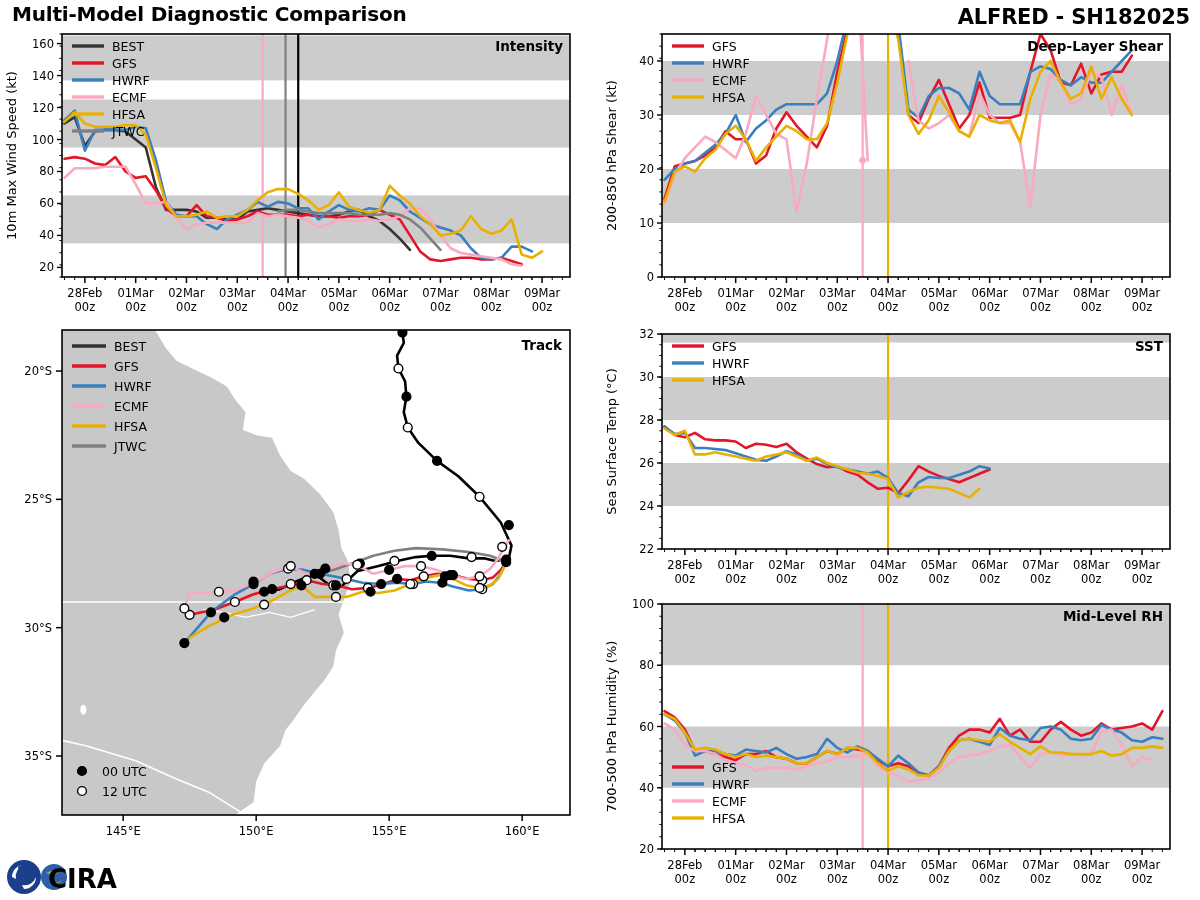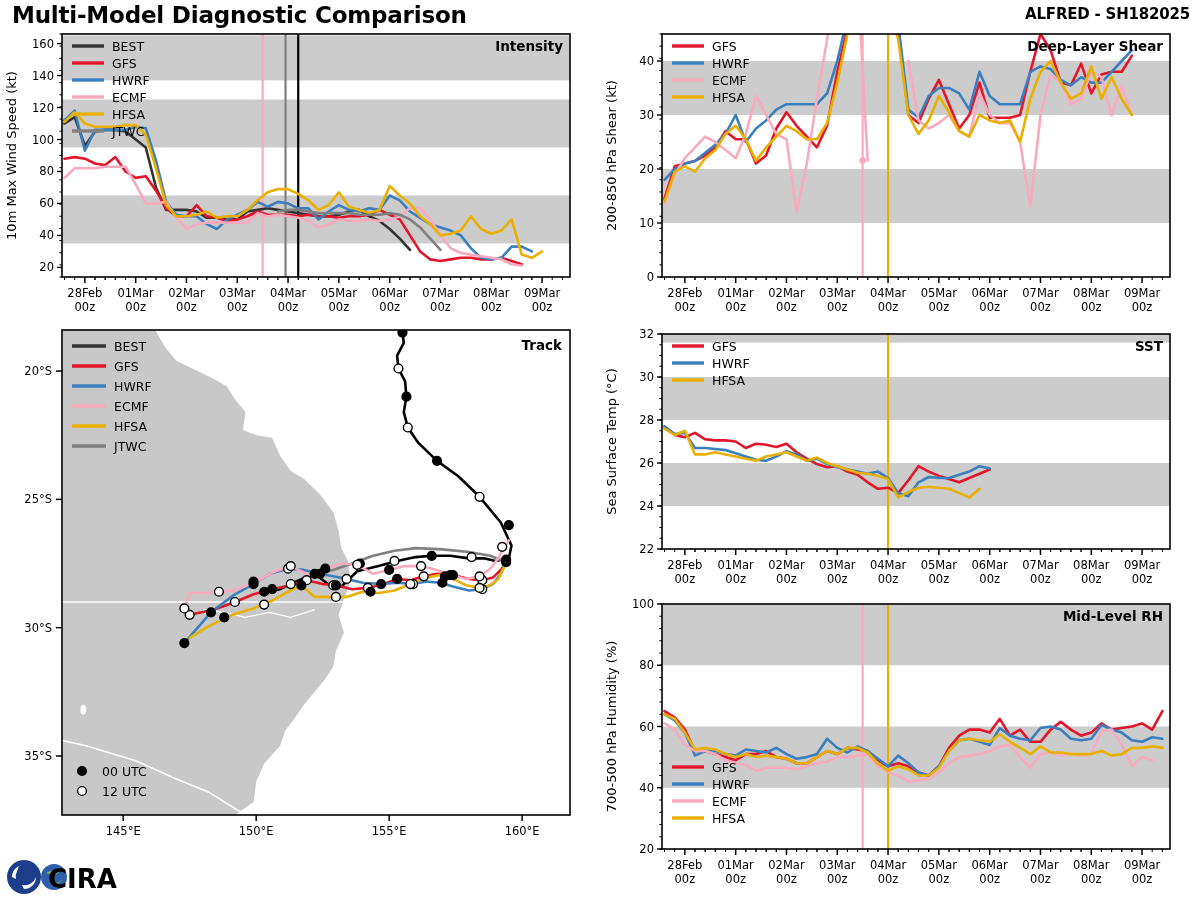--- a/index.html
+++ b/index.html
@@ -1,21 +1,21 @@
 <!DOCTYPE html>
 <html><head>
 <meta charset="utf-8">
 <style>
   html,body{margin:0;padding:0;background:#ffffff;}
   body{width:1200px;height:900px;position:relative;overflow:hidden;
        font-family:"DejaVu Sans","Liberation Sans",sans-serif;color:#000;}
   .panel{position:absolute;}
   .ttl{position:absolute;font-weight:bold;letter-spacing:-.2px;}
-  #main-title{left:12px;top:2px;font-size:23px;}
-  #storm-title{right:10px;top:5px;font-size:15px;}
+  #main-title{left:12px;top:2px;font-size:20px;}
+  #storm-title{right:10px;top:5px;font-size:21px;}
   svg{display:block;overflow:visible;}
   text{font-family:"DejaVu Sans","Liberation Sans",sans-serif;fill:#000;}
   .tick-lbl{font-size:11.5px;}
   .axis-lbl{font-size:13px;}
   .panel-tag{font-size:13.5px;font-weight:bold;}
   .leg-lbl{font-size:12.5px;}
   .frame{fill:none;stroke:#000;stroke-width:1.6;}
   .band{fill:#cccccc;}
   .serie{fill:none;stroke-width:2.6;stroke-linejoin:round;stroke-linecap:round;}
   .vline{stroke-width:2.2;}

